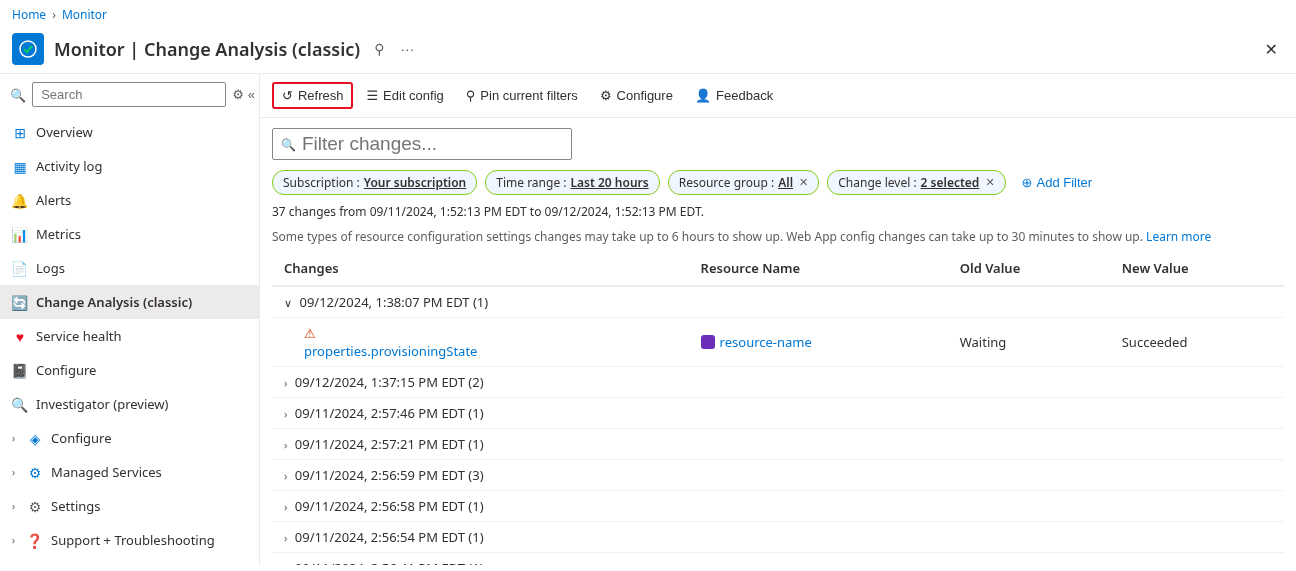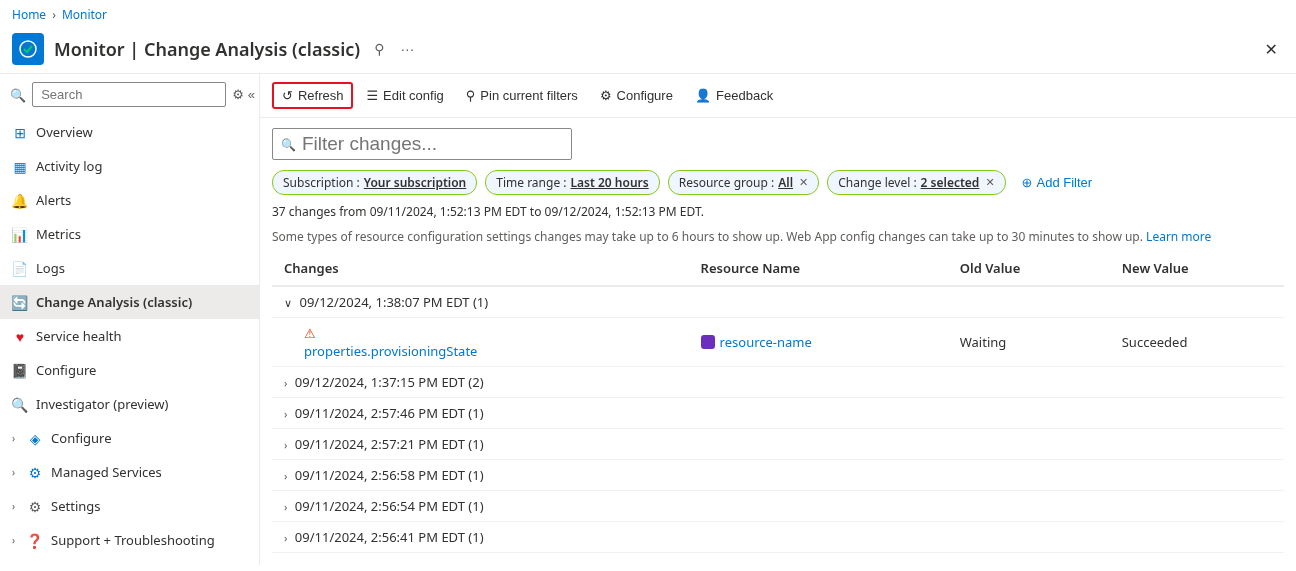--- a/index.html
+++ b/index.html
@@ -277,20 +277,26 @@
   </tr>
             <tr class="expand-row">
     <td colspan="4">
       <span class="expand-icon ">›</span>
       09/11/2024, 2:57:21 PM EDT (1)
     </td>
   </tr>
             <tr class="expand-row">
     <td colspan="4">
       <span class="expand-icon ">›</span>
+      09/11/2024, 2:56:59 PM EDT (3)
+    </td>
+  </tr>
+            <tr class="expand-row">
+    <td colspan="4">
+      <span class="expand-icon ">›</span>
       09/11/2024, 2:56:58 PM EDT (1)
     </td>
   </tr>
             <tr class="expand-row">
     <td colspan="4">
       <span class="expand-icon ">›</span>
       09/11/2024, 2:56:54 PM EDT (1)
     </td>
   </tr>
             <tr class="expand-row">

